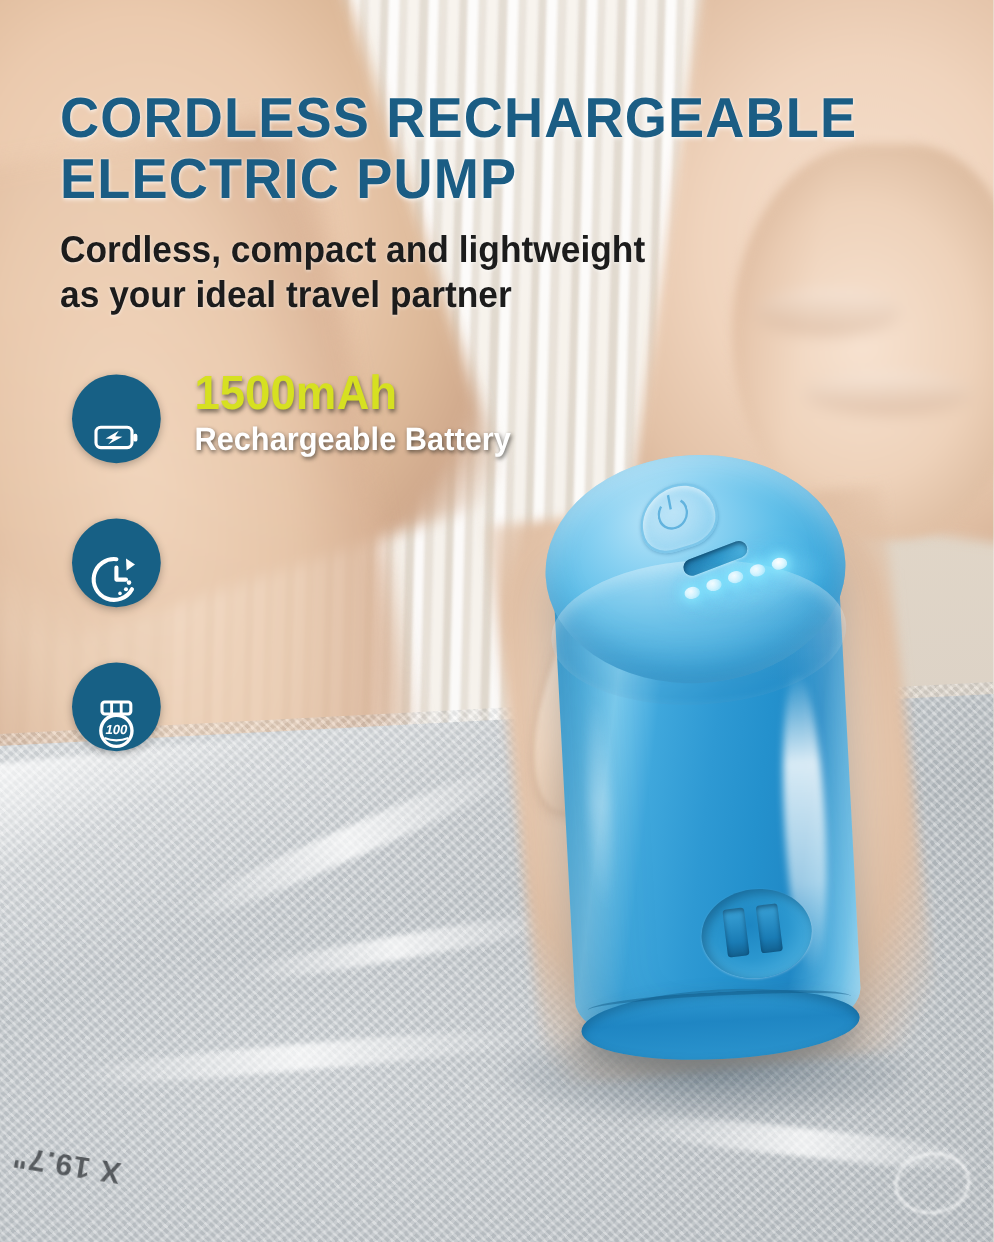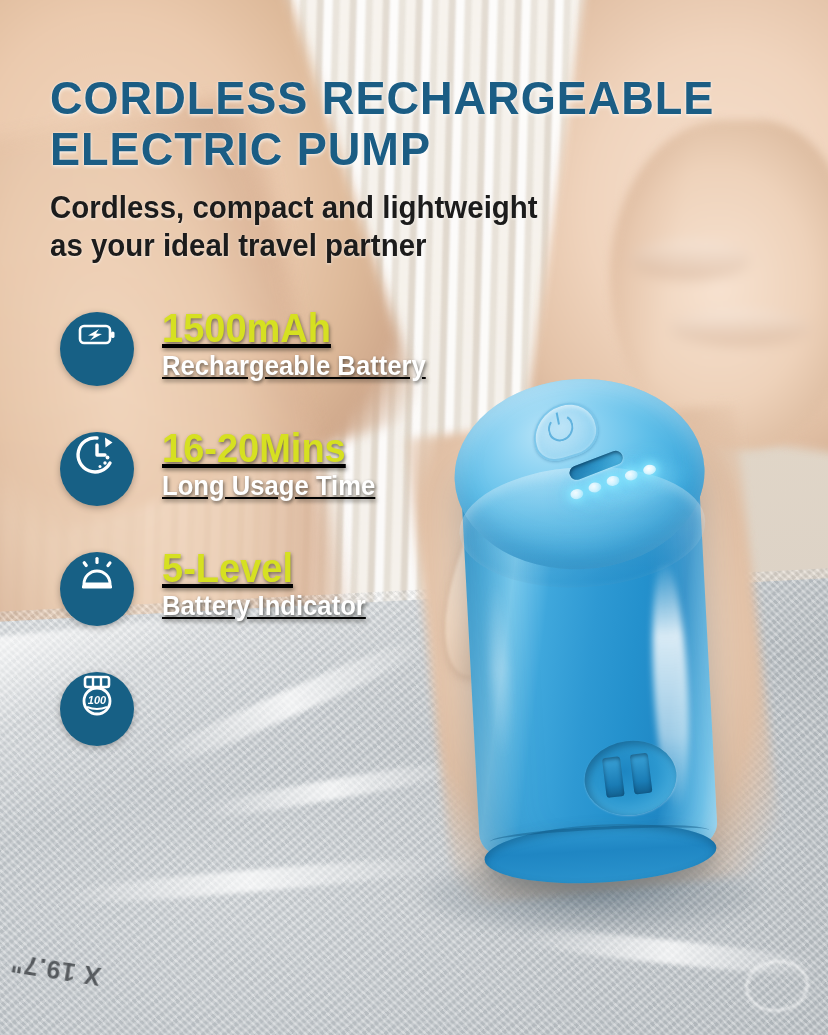--- a/index.html
+++ b/index.html
@@ -302,24 +302,24 @@
   .subtitle .l2{display:block;}
 
   .features{position:absolute;left:60px;top:308px;width:470px;}
   .feature{
     position:relative;height:120px;
   }
   .feat-badge{
     position:absolute;left:0;top:4px;width:74px;height:74px;border-radius:50%;
     background:#176085;
     box-shadow:0 2px 7px rgba(0,0,0,.28);
-    display:flex;align-items:flex-start;justify-content:center;
+    display:flex;align-items:flex-end;justify-content:center;
   }
   .feat-badge svg{display:block;}
-  .feat-text{position:absolute;left:102px;top:0px;width:370px;text-decoration:underline;}
+  .feat-text{position:absolute;left:102px;top:0px;width:370px;}
   .feat-value{
     color:#d6e021;
     font-family:"Liberation Sans Narrow","Liberation Sans",sans-serif;
     font-weight:bold;font-size:40px;line-height:1.02;
     text-shadow:1px 2px 4px rgba(30,30,20,.55);
     transform:scaleX(.95);transform-origin:left top;
     white-space:nowrap;
   }
   .feat-label{
     color:#ffffff;
@@ -433,43 +433,22 @@
           <svg width="46" height="46" viewBox="0 0 46 46">
             <path d="M23 6 A17 17 0 1 0 36 31" fill="none" stroke="#fff" stroke-width="3.4" stroke-linecap="round"></path>
             <path d="M31 5.5 L38.5 10.5 L31.5 15.5 Z" fill="#fff"></path>
             <path d="M23 13 L23 23 L31 23" fill="none" stroke="#fff" stroke-width="3.4" stroke-linecap="round" stroke-linejoin="round"></path>
             <circle cx="33.5" cy="25.5" r="1.9" fill="#fff"></circle>
             <circle cx="31" cy="31" r="1.7" fill="#fff"></circle>
             <circle cx="26" cy="34.5" r="1.5" fill="#fff"></circle>
           </svg>
         </span>
       </div>
-      <div class="feat-text">
-        <div class="feat-value">16-20Mins</div>
-        <div class="feat-label">Long Usage Time</div>
-      </div>
-    </div>
-
-    <div class="feature">
-      <div class="feat-badge">
-        <span>
-          <svg width="46" height="46" viewBox="0 0 46 46">
-            <path d="M10 32 A13 13 0 0 1 36 32 Z" fill="none" stroke="#fff" stroke-width="3"></path>
-            <rect x="8" y="33" width="30" height="3.4" rx="1.2" fill="#fff"></rect>
-            <rect x="21.4" y="5" width="3.2" height="7" rx="1.5" fill="#fff"></rect>
-            <rect x="9.5" y="9" width="3.2" height="6.5" rx="1.5" fill="#fff" transform="rotate(-36 11 12)"></rect>
-            <rect x="33.5" y="9" width="3.2" height="6.5" rx="1.5" fill="#fff" transform="rotate(36 35 12)"></rect>
-          </svg>
-        </span>
-      </div>
-      <div class="feat-text">
-        <div class="feat-value">5-Level</div>
-        <div class="feat-label">Battery Indicator</div>
-      </div>
-    </div>
+    </div>
+
 
     <div class="feature">
       <div class="feat-badge">
         <span>
           <svg width="46" height="46" viewBox="0 0 46 46">
             <rect x="11" y="5" width="24" height="10" rx="2.2" fill="none" stroke="#fff" stroke-width="2.6"></rect>
             <line x1="19" y1="5" x2="19" y2="15" stroke="#fff" stroke-width="2.4"></line>
             <line x1="27" y1="5" x2="27" y2="15" stroke="#fff" stroke-width="2.4"></line>
             <circle cx="23" cy="29" r="13" fill="none" stroke="#fff" stroke-width="2.8"></circle>
             <text x="23" y="31.5" font-family="Liberation Sans, sans-serif" font-size="11" font-weight="bold" fill="#fff" text-anchor="middle" font-style="italic">100</text>

